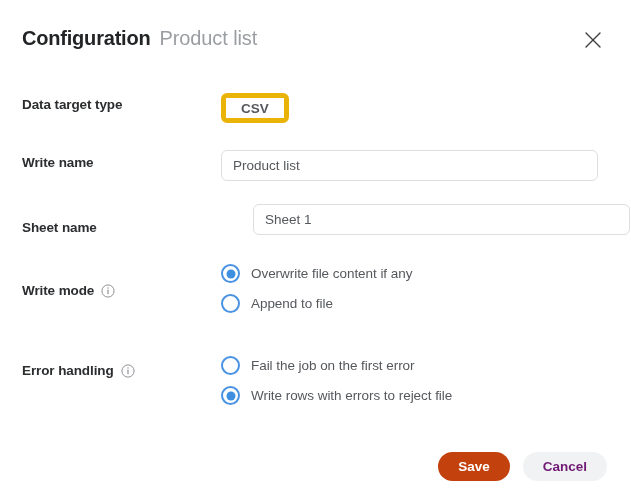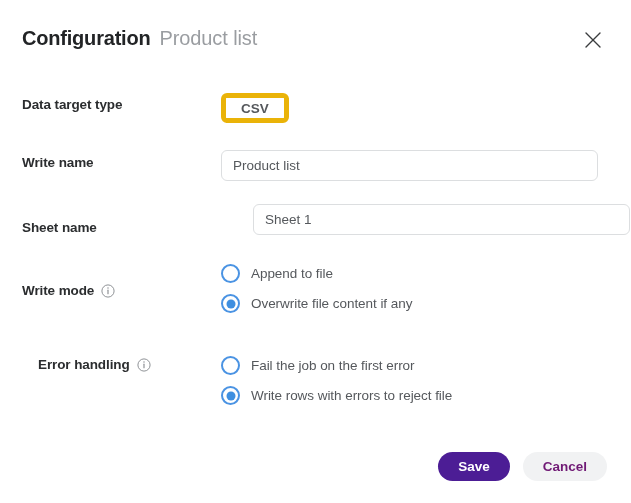--- a/index.html
+++ b/index.html
@@ -206,21 +206,21 @@
     border-radius: 15px;
     font-family: "Liberation Sans", sans-serif;
     font-size: 13.5px;
     font-weight: bold;
     cursor: pointer;
     padding: 0 20px;
     box-sizing: border-box;
     line-height: 29px;
   }
   .btn-primary {
-    background: #4c1d95;
+    background: #c2410c;
     color: #ffffff;
     min-width: 58px;
     text-align: center;
   }
   .btn-secondary {
     background: #f1f2f3;
     color: #701a75;
     min-width: 75px;
   }
 </style>
@@ -280,33 +280,33 @@
           <svg width="14" height="14" viewBox="0 0 14 14" aria-hidden="true">
             <circle cx="7" cy="7" r="6.1" fill="none" stroke="#8f9296" stroke-width="1"></circle>
             <circle cx="7" cy="3.9" r="0.75" fill="#8f9296"></circle>
             <rect x="6.4" y="5.6" width="1.2" height="4.6" rx="0.55" fill="#8f9296"></rect>
           </svg>
         </span>
       </div>
       <div class="row-control" style="top:0px;">
         <div class="radio-group">
           <div class="radio-row">
+            <span class="radio-mark checked"></span>
+            <span class="radio-label">Overwrite file content if any</span>
+          </div>
+          <div class="radio-row">
             <span class="radio-mark"></span>
             <span class="radio-label">Append to file</span>
           </div>
-          <div class="radio-row">
-            <span class="radio-mark checked"></span>
-            <span class="radio-label">Overwrite file content if any</span>
-          </div>
         </div>
       </div>
     </div>
 
     <div class="row" style="top:278px; height:62px;">
-      <div class="row-label" style="top:1px;margin-left:16px;">
+      <div class="row-label" style="top:7px;">
         <span class="lbl-text">Error handling</span>
         <span class="info-icon">
           <svg width="14" height="14" viewBox="0 0 14 14" aria-hidden="true">
             <circle cx="7" cy="7" r="6.1" fill="none" stroke="#8f9296" stroke-width="1"></circle>
             <circle cx="7" cy="3.9" r="0.75" fill="#8f9296"></circle>
             <rect x="6.4" y="5.6" width="1.2" height="4.6" rx="0.55" fill="#8f9296"></rect>
           </svg>
         </span>
       </div>
       <div class="row-control" style="top:0px;">

